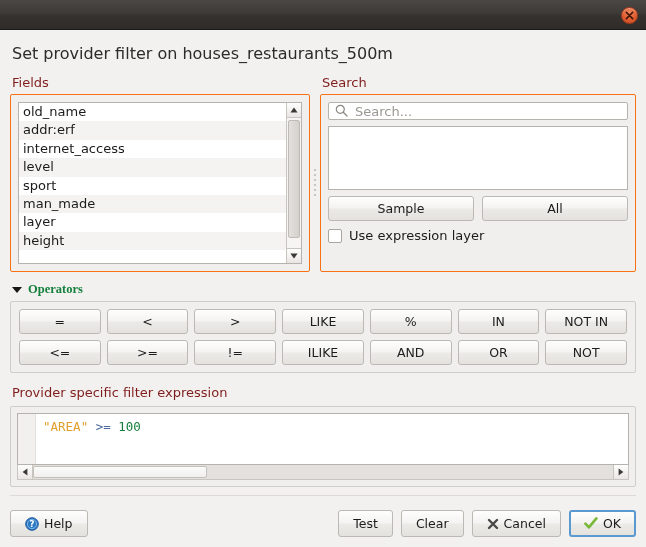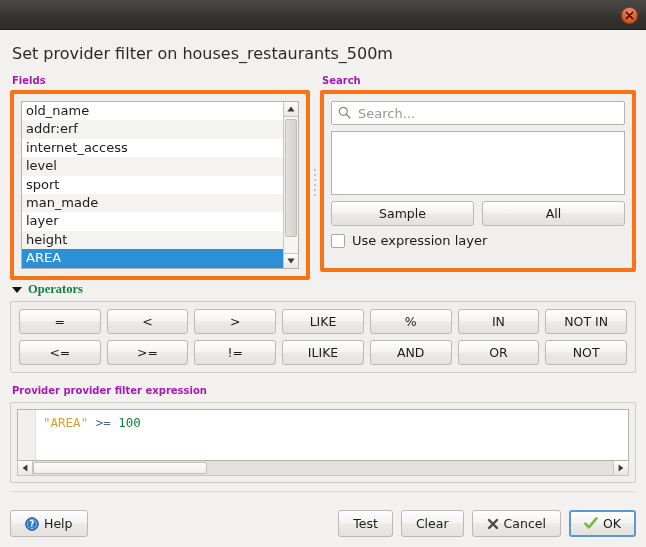--- a/index.html
+++ b/index.html
@@ -54,23 +54,23 @@
     background: #f2f1ef;
   }
 
   .header-line {
     font-size: 16px;
     color: #2b2b2b;
     margin: 4px 0 12px 2px;
   }
 
   .section-title {
-    font-size: 10px;
-    font-weight: bold;
-    color: #a21caf;
+    font-size: 13px;
+    font-weight: normal;
+    color: #7f1d1d;
     margin: 0 0 4px 2px;
   }
 
   
   .columns {
     display: flex;
     align-items: stretch;
     height: 197px;
   }
   .col-fields { width: 300px; display: flex; flex-direction: column; }
@@ -81,21 +81,21 @@
     cursor: col-resize;
   }
   .splitter-grip { display: flex; flex-direction: column; gap: 3px; }
   .splitter-grip i {
     display: block; width: 2px; height: 2px;
     background: #b9b6b2; border-radius: 50%;
   }
   .col-values { flex: 1 1 auto; display: flex; flex-direction: column; }
 
   .panel {
-    border: 4px solid #f97316;
+    border: 1px solid #f97316;
     background: #f0efed;
     border-radius: 2px;
     padding: 7px;
     flex: 1 1 auto;
     display: flex; flex-direction: column;
   }
 
   
   .listbox {
     flex: 1 1 auto;
@@ -147,21 +147,21 @@
     position: absolute; left: 1px; right: 1px; top: 2px;
     height: 118px;
     background: linear-gradient(to right, #e3e1dd, #d4d1cd);
     border: 1px solid #bfbcb7;
     border-radius: 2px;
     cursor: pointer;
   }
 
   
   .search-box {
-    height: 24px;
+    height: 18px;
     border: 1px solid #b6b3ae;
     background: #ffffff;
     border-radius: 2px;
     display: flex; align-items: center;
     padding: 0 6px;
     margin-bottom: 6px;
   }
   .search-box svg { flex: 0 0 auto; }
   .search-text {
     margin-left: 7px;
@@ -328,21 +328,20 @@
           <div class="listbox">
             <div class="list-items">
               <div class="list-row odd">old_name</div>
               <div class="list-row even">addr:erf</div>
               <div class="list-row odd">internet_access</div>
               <div class="list-row even">level</div>
               <div class="list-row odd">sport</div>
               <div class="list-row even">man_made</div>
               <div class="list-row odd">layer</div>
               <div class="list-row even">height</div>
-              <div class="list-row selected">AREA</div>
             </div>
             <div class="vscroll">
               <div class="sb-btn up">
                 <svg width="8" height="6" viewBox="0 0 8 6" aria-hidden="true">
                   <path d="M4 0.6 L7.6 5.4 L0.4 5.4 Z" fill="#3b3936"></path>
                 </svg>
               </div>
               <div class="sb-track">
                 <div class="sb-thumb"></div>
               </div>
@@ -416,21 +415,21 @@
         <div class="btn op-btn">&lt;=</div>
         <div class="btn op-btn">&gt;=</div>
         <div class="btn op-btn">!=</div>
         <div class="btn op-btn">ILIKE</div>
         <div class="btn op-btn">AND</div>
         <div class="btn op-btn">OR</div>
         <div class="btn op-btn">NOT</div>
       </div>
     </div>
 
-    <div class="section-title" style="margin-top:12px;">Provider provider filter expression</div>
+    <div class="section-title" style="margin-top:12px;">Provider specific filter expression</div>
     <div class="expr-panel">
       <div class="editor">
         <div class="gutter"></div>
         <div class="code"><span class="tok-field">"AREA"</span> <span class="tok-op">&gt;=</span> <span class="tok-num">100</span></div>
       </div>
       <div class="hscroll">
         <div class="hs-btn left">
           <svg width="6" height="8" viewBox="0 0 6 8" aria-hidden="true">
             <path d="M0.6 4 L5.4 0.4 L5.4 7.6 Z" fill="#3b3936"></path>
           </svg>

